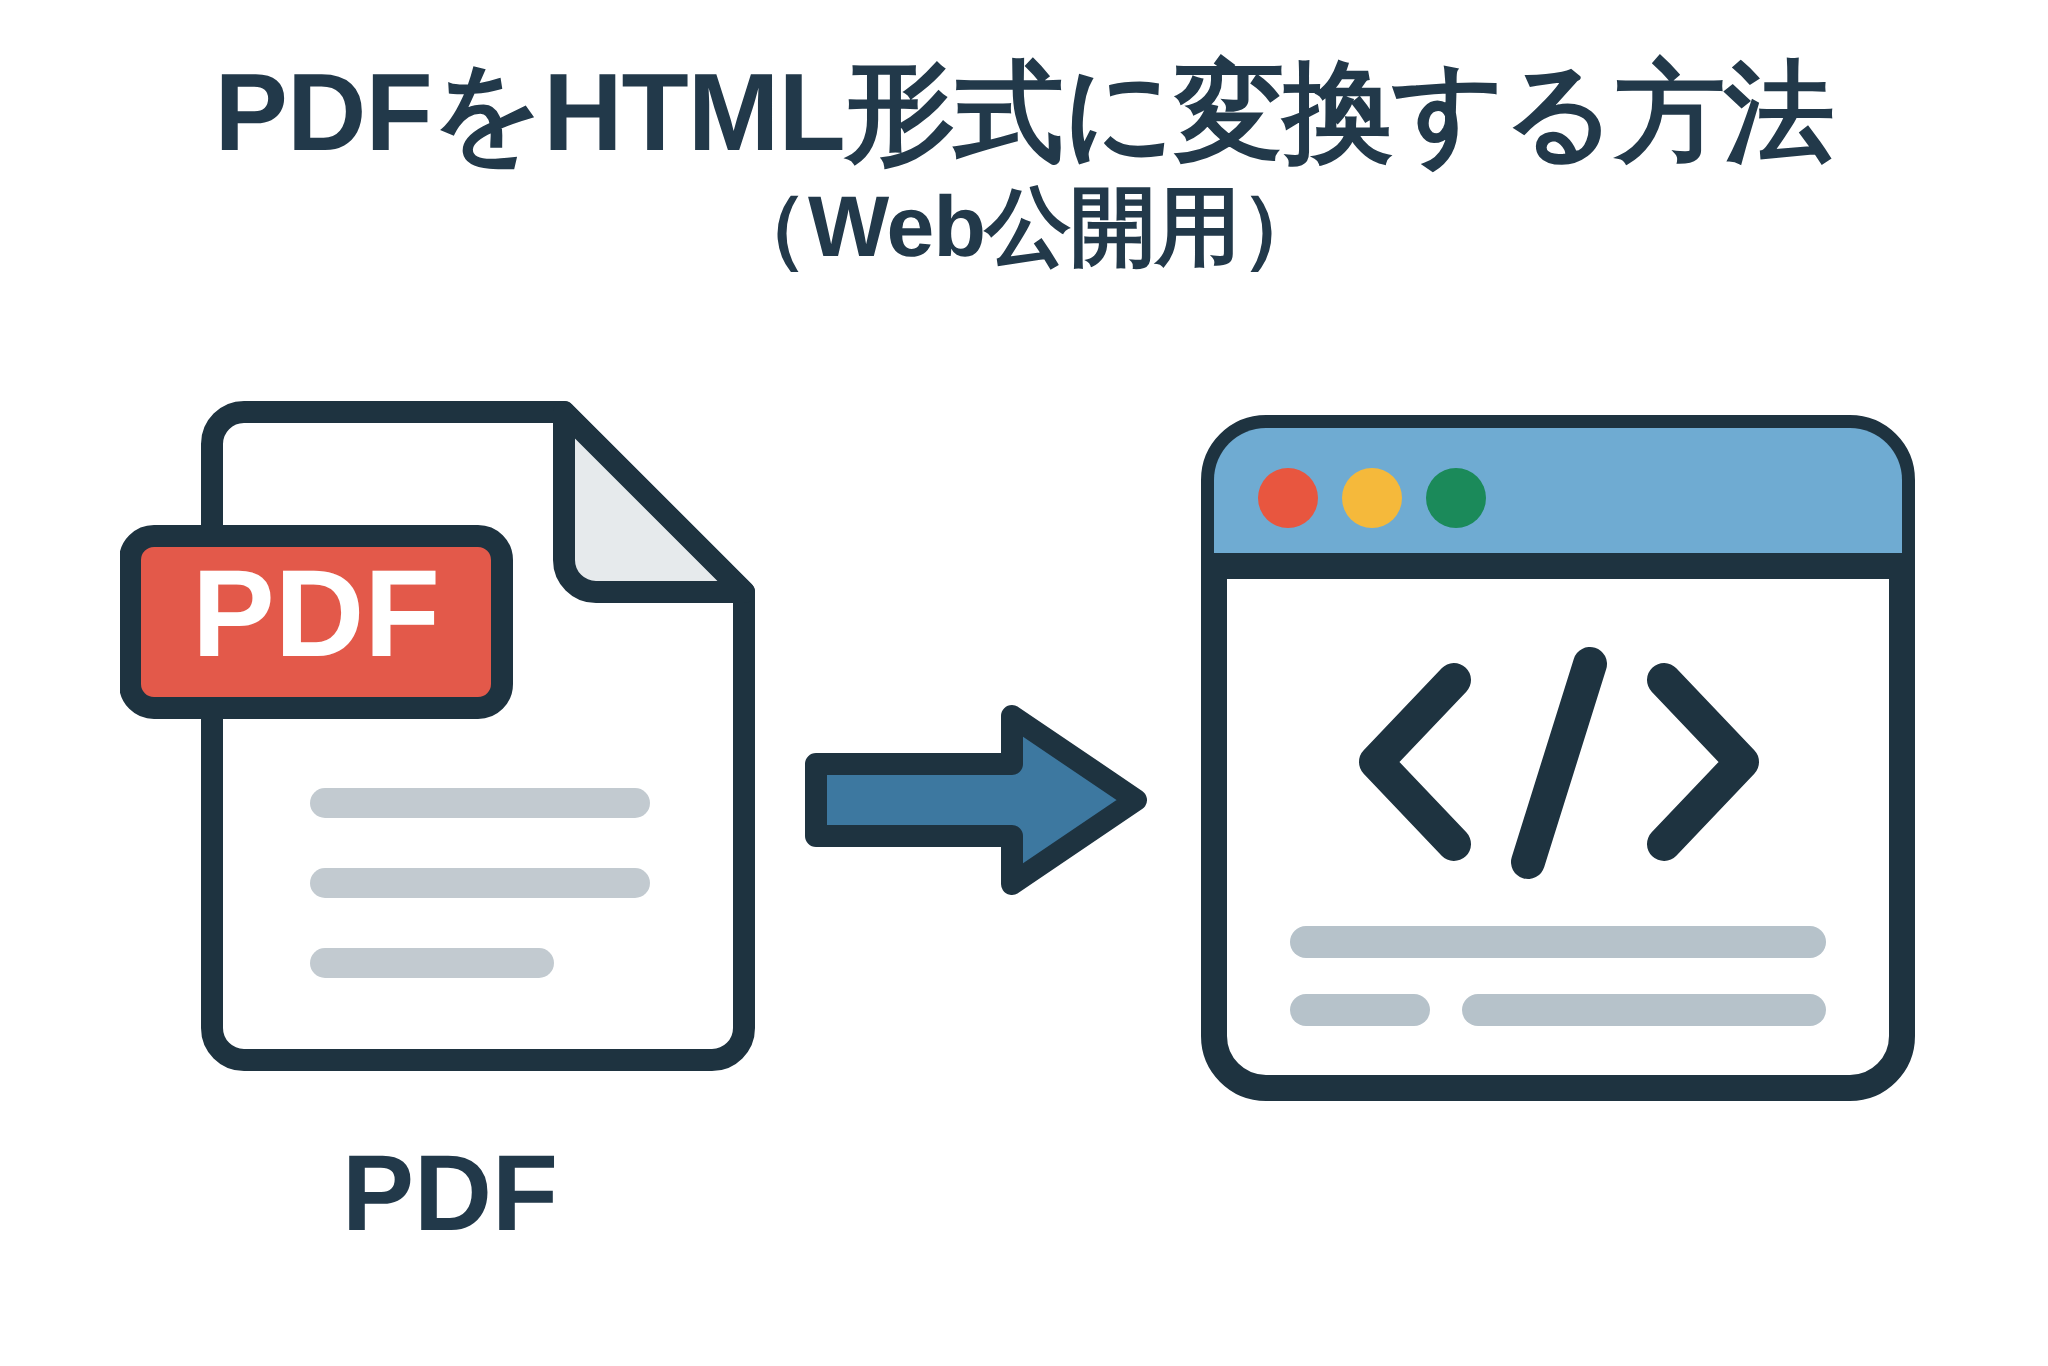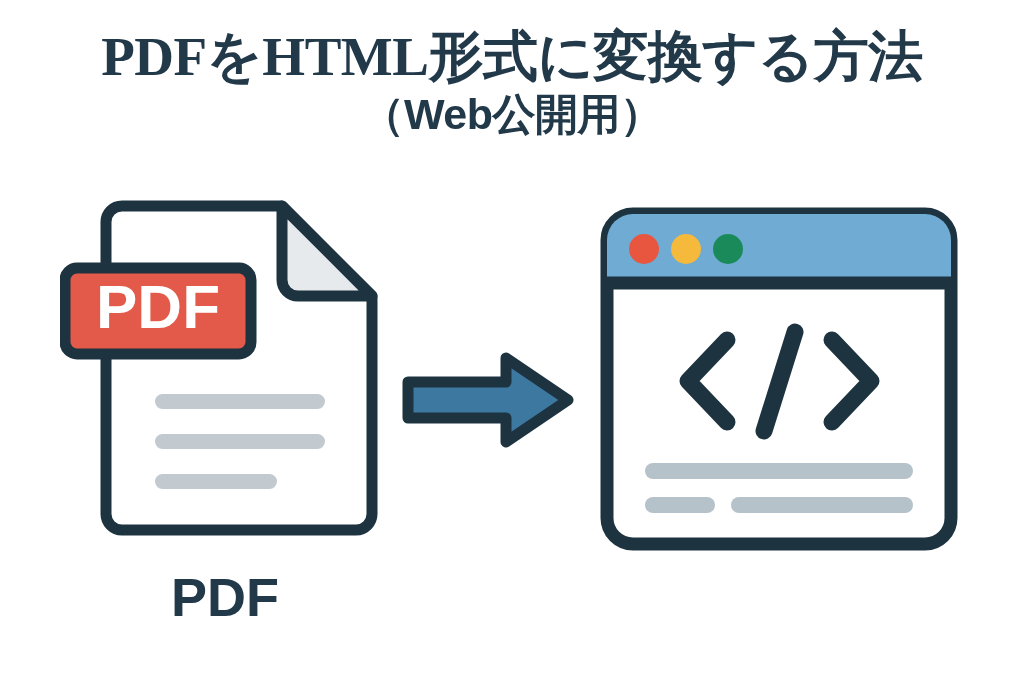--- a/index.html
+++ b/index.html
@@ -32,21 +32,21 @@
     text-align: center;
     user-select: none;
   }
   .title-main {
     display: block;
     font-size: 55px;
     line-height: 1.12;
     font-weight: 700;
     color: #22394A;
     letter-spacing: -0.5px;
-    font-family: Liberation Serif, serif;
+    font-family: Liberation Sans, sans-serif;
     white-space: nowrap;
   }
   .title-sub {
     display: block;
     margin-top: 2px;
     font-size: 43px;
     line-height: 1.15;
     font-weight: 700;
     color: #22394A;
     letter-spacing: -0.5px;

